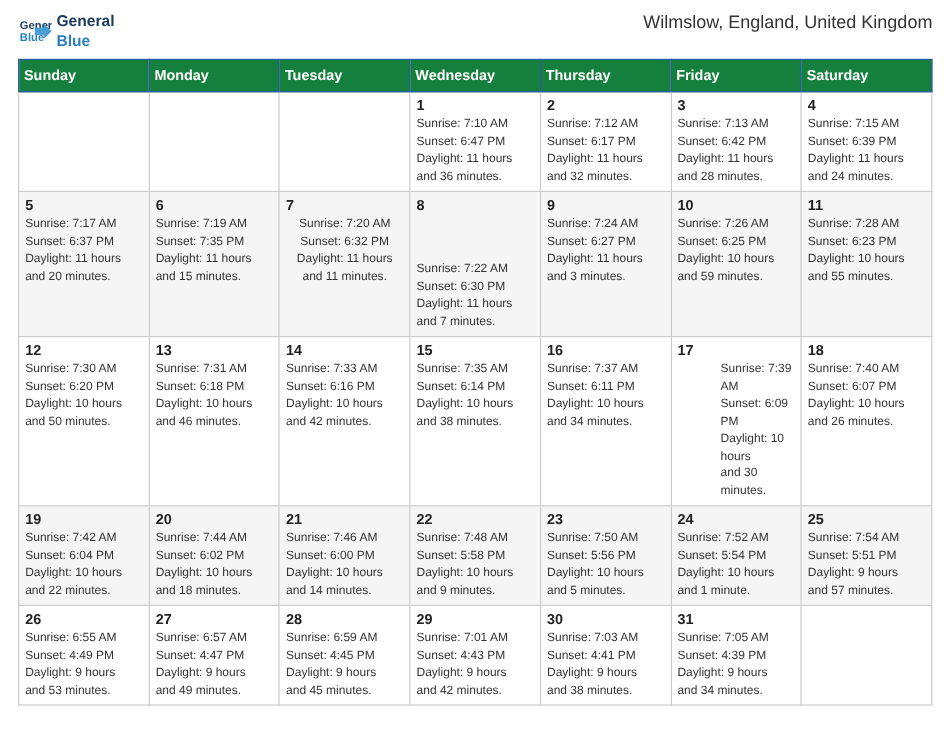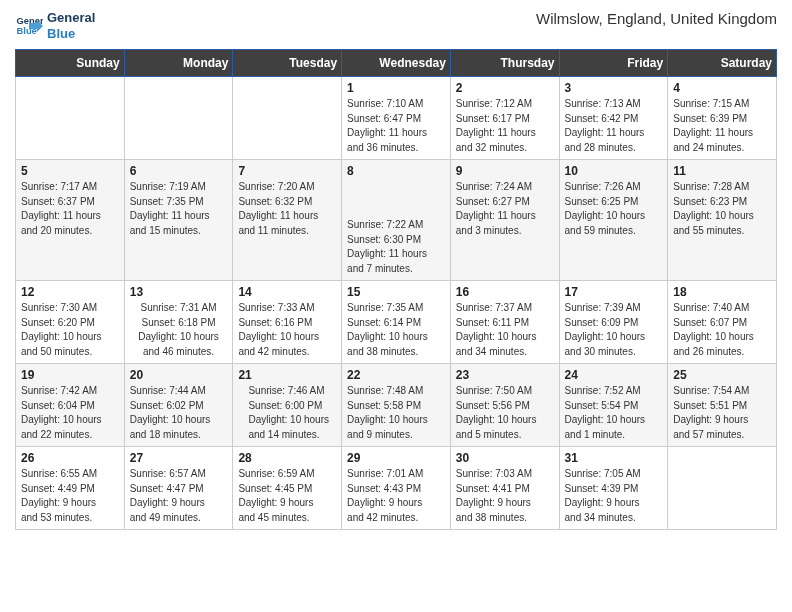--- a/index.html
+++ b/index.html
@@ -42,26 +42,26 @@
     .location-title {
       font-size: 15px;
       color: #333;
     }
     table {
       width: 100%;
       border-collapse: collapse;
       table-layout: fixed;
     }
     thead tr th {
-      background-color: #404040;
+      background-color: #15803d;
       color: #fff;
       font-size: 12px;
       font-weight: bold;
       padding: 6px 4px;
-      text-align: right;
+      text-align: left;
       border: 1px solid #2a5caa;
     }
     tbody tr td {
       border: 1px solid #ccc;
       vertical-align: top;
       padding: 4px 5px;
       font-size: 10.5px;
       color: #222;
       height: 80px;
       background: #fff;
@@ -159,21 +159,21 @@
         </td>
         <td>
           <div class="day-num">6</div>
           <div class="day-info" style="white-space: pre-line;">Sunrise: 7:19 AM
 Sunset: 7:35 PM
 Daylight: 11 hours
 and 15 minutes.</div>
         </td>
         <td>
           <div class="day-num">7</div>
-          <div class="day-info" style="white-space: pre-line;">Sunrise: 7:20 AM
+          <div class="day-info" style="white-space: pre-line; text-align: center;">Sunrise: 7:20 AM
 Sunset: 6:32 PM
 Daylight: 11 hours
 and 11 minutes.</div>
         </td>
         <td>
           <div class="day-num">8</div>
           <div class="day-info" style="white-space: pre-line; margin-top: 40px;">Sunrise: 7:22 AM
 Sunset: 6:30 PM
 Daylight: 11 hours
 and 7 minutes.</div>
@@ -203,21 +203,21 @@
       <tr>
         <td>
           <div class="day-num">12</div>
           <div class="day-info" style="white-space: pre-line;">Sunrise: 7:30 AM
 Sunset: 6:20 PM
 Daylight: 10 hours
 and 50 minutes.</div>
         </td>
         <td>
           <div class="day-num">13</div>
-          <div class="day-info" style="white-space: pre-line; text-align: center;">Sunrise: 7:31 AM
+          <div class="day-info" style="white-space: pre-line;">Sunrise: 7:31 AM
 Sunset: 6:18 PM
 Daylight: 10 hours
 and 46 minutes.</div>
         </td>
         <td>
           <div class="day-num">14</div>
           <div class="day-info" style="white-space: pre-line;">Sunrise: 7:33 AM
 Sunset: 6:16 PM
 Daylight: 10 hours
 and 42 minutes.</div>
@@ -231,21 +231,21 @@
         </td>
         <td>
           <div class="day-num">16</div>
           <div class="day-info" style="white-space: pre-line;">Sunrise: 7:37 AM
 Sunset: 6:11 PM
 Daylight: 10 hours
 and 34 minutes.</div>
         </td>
         <td>
           <div class="day-num">17</div>
-          <div class="day-info" style="white-space: pre-line;">Sunrise: 7:39 AM
+          <div class="day-info" style="white-space: pre-line; margin-left: 36px;">Sunrise: 7:39 AM
 Sunset: 6:09 PM
 Daylight: 10 hours
 and 30 minutes.</div>
         </td>
         <td>
           <div class="day-num">18</div>
           <div class="day-info" style="white-space: pre-line;">Sunrise: 7:40 AM
 Sunset: 6:07 PM
 Daylight: 10 hours
 and 26 minutes.</div>
@@ -261,21 +261,21 @@
         </td>
         <td>
           <div class="day-num">20</div>
           <div class="day-info" style="white-space: pre-line;">Sunrise: 7:44 AM
 Sunset: 6:02 PM
 Daylight: 10 hours
 and 18 minutes.</div>
         </td>
         <td>
           <div class="day-num">21</div>
-          <div class="day-info" style="white-space: pre-line; margin-left: 10px;">Sunrise: 7:46 AM
+          <div class="day-info" style="white-space: pre-line;">Sunrise: 7:46 AM
 Sunset: 6:00 PM
 Daylight: 10 hours
 and 14 minutes.</div>
         </td>
         <td>
           <div class="day-num">22</div>
           <div class="day-info" style="white-space: pre-line;">Sunrise: 7:48 AM
 Sunset: 5:58 PM
 Daylight: 10 hours
 and 9 minutes.</div>

